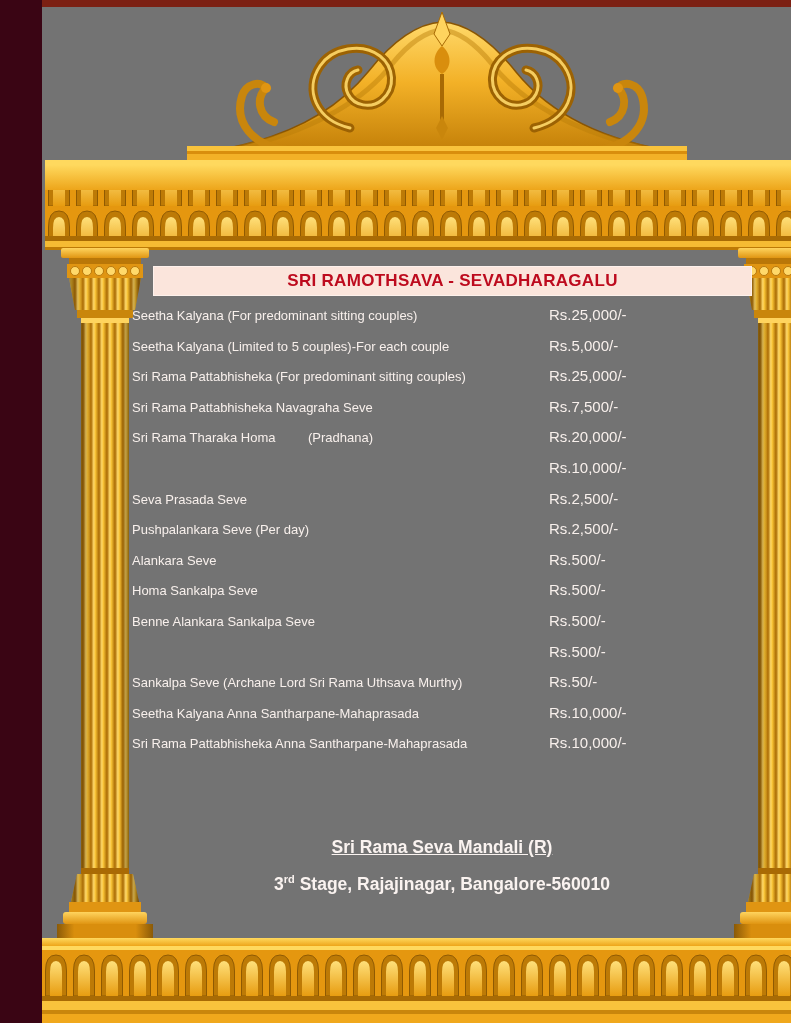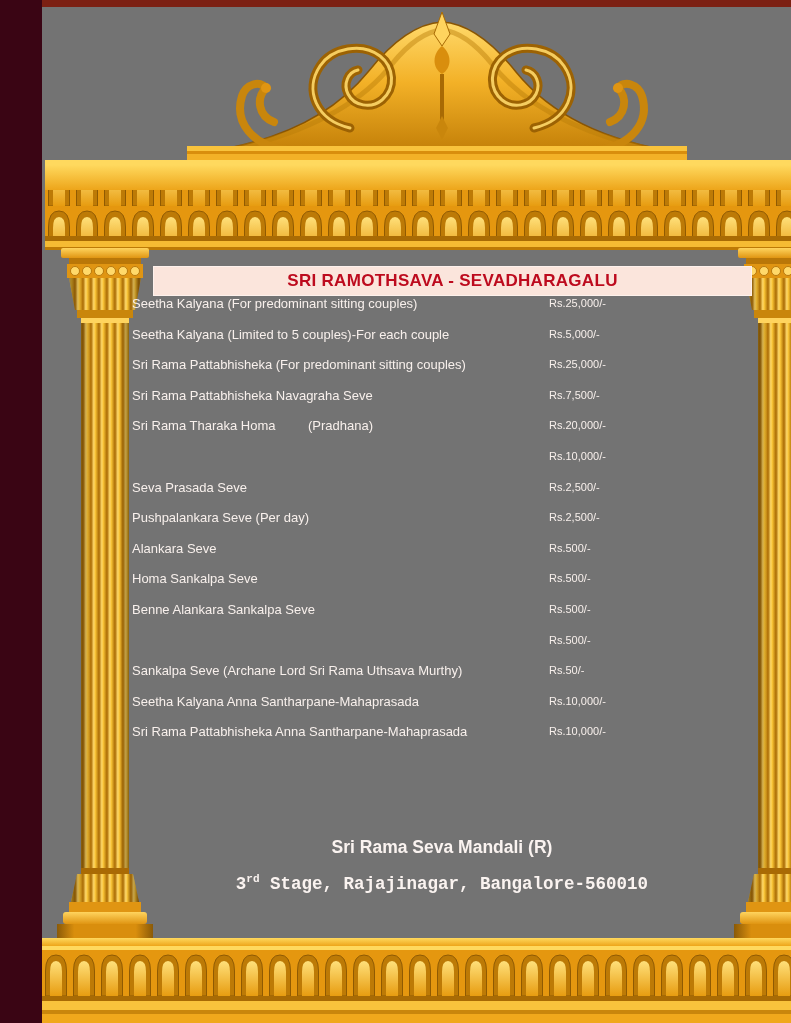--- a/index.html
+++ b/index.html
@@ -32,32 +32,32 @@
   .banner{
     left:111px;top:266px;width:599px;height:30px;
     background:#fbe5dc;
     box-shadow:inset 0 0 0 1px rgba(255,255,255,.45);
     display:flex;align-items:center;justify-content:center;
   }
   .banner span{
     color:#bd0b1e;font-size:17px;font-weight:bold;letter-spacing:.3px;
   }
 
-  .menu{left:90px;top:288px;width:620px;}
+  .menu{left:90px;top:300px;width:620px;}
   .menu .row{position:relative;height:30.6px;line-height:30.6px;}
   .menu .nm{
     color:#f8f0ec;font-size:13px;white-space:pre;display:inline-block;
   }
   .menu .pr{
-    position:absolute;left:417px;top:0;color:#f8f0ec;font-size:11px;
+    position:absolute;left:417px;top:0;color:#f8f0ec;font-size:15px;
   }
 
   .footer{left:105px;top:836px;width:590px;text-align:center;color:#faf3f0;}
-  .footer .f1{font-size:17.5px;font-weight:bold;line-height:22px;}
-  .footer .f2{font-size:17.5px;font-weight:bold;line-height:22px;margin-top:15px;font-family:Liberation Mono, monospace;}
+  .footer .f1{font-size:17.5px;font-weight:bold;line-height:22px;text-decoration:underline;}
+  .footer .f2{font-size:17.5px;font-weight:bold;line-height:22px;margin-top:15px;}
   .footer sup{font-size:11px;vertical-align:super;line-height:0;}
 </style>
 </head>
 <body>
 
 <div class="page">
 
   <div class="abs topstrip"></div>
 
   <svg class="abs crest" width="492" height="168" viewBox="0 0 492 168">

